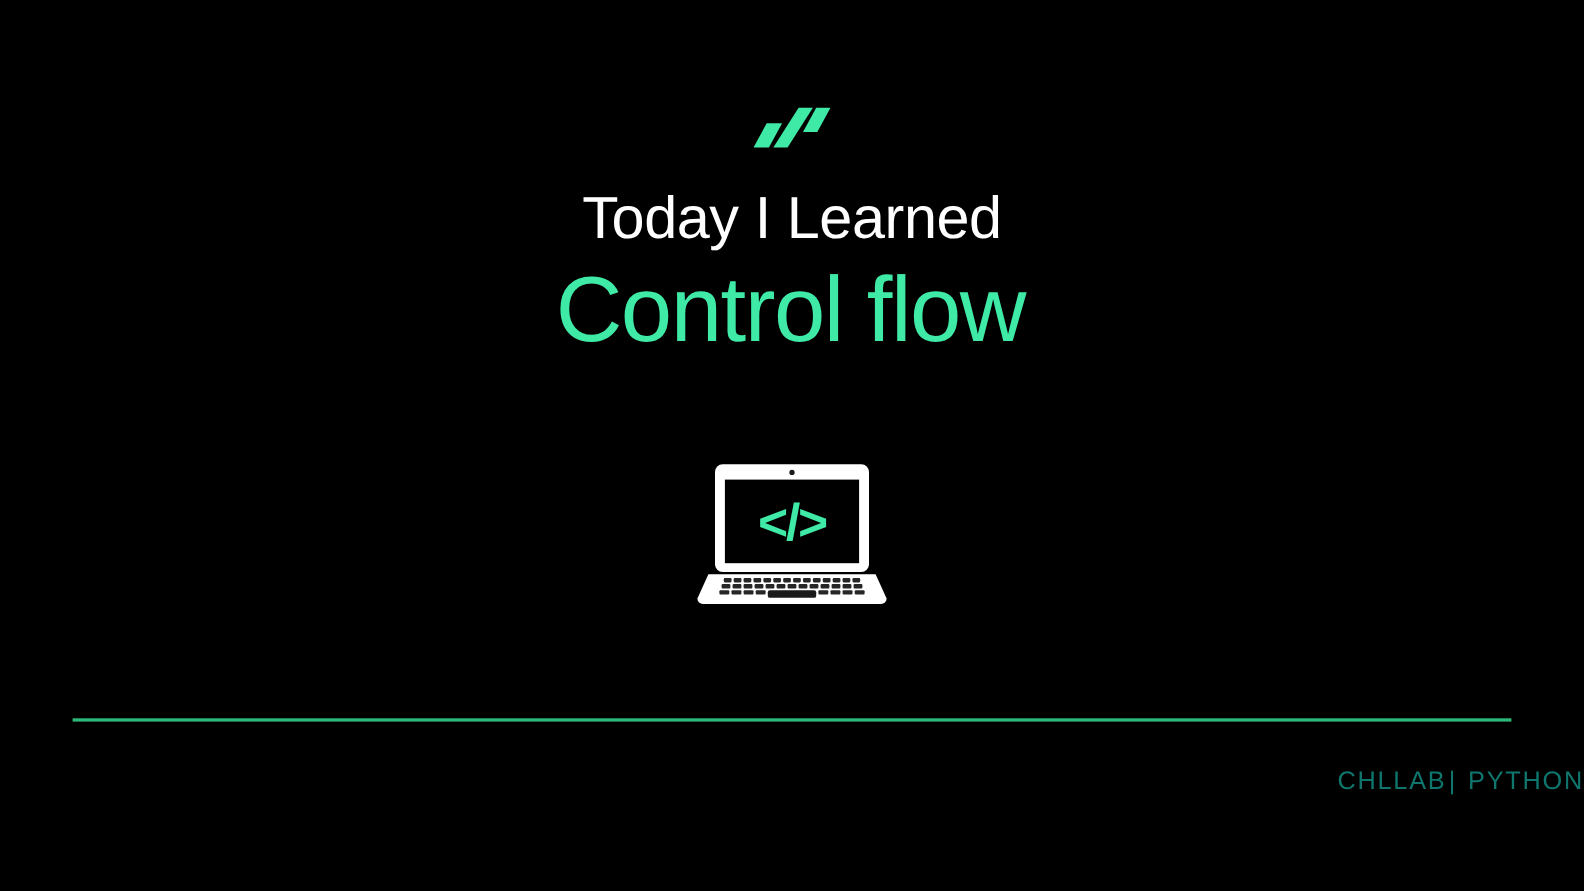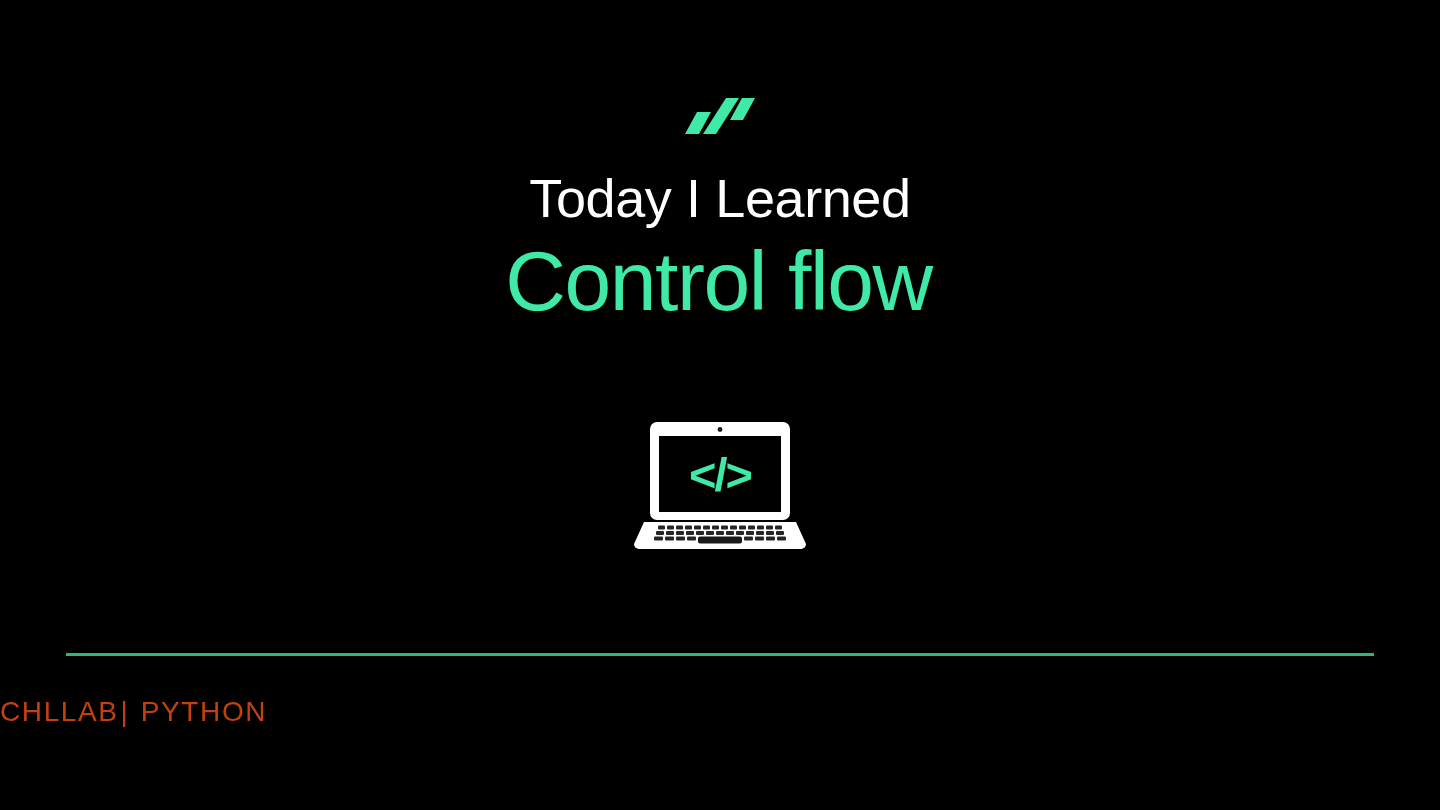--- a/index.html
+++ b/index.html
@@ -94,25 +94,25 @@
     height: 3px;
     background: #2BB97A;
   }
 
   
   .footer {
     position: absolute;
     top: 696px;
     left: 0;
     width: 1440px;
-    text-align: left;
-    font-family: "Liberation Sans", sans-serif;
-    font-size: 28px;
+    text-align: right;
+    font-family: "Liberation Sans", sans-serif;
+    font-size: 23px;
     letter-spacing: 1.6px;
-    color: #c2410c;
+    color: #0f766e;
     font-weight: 400;
     white-space: nowrap;
   }
   .footer span {
     display: inline;
   }
   .footer .sep {
     padding: 0 2px;
   }
 </style>

